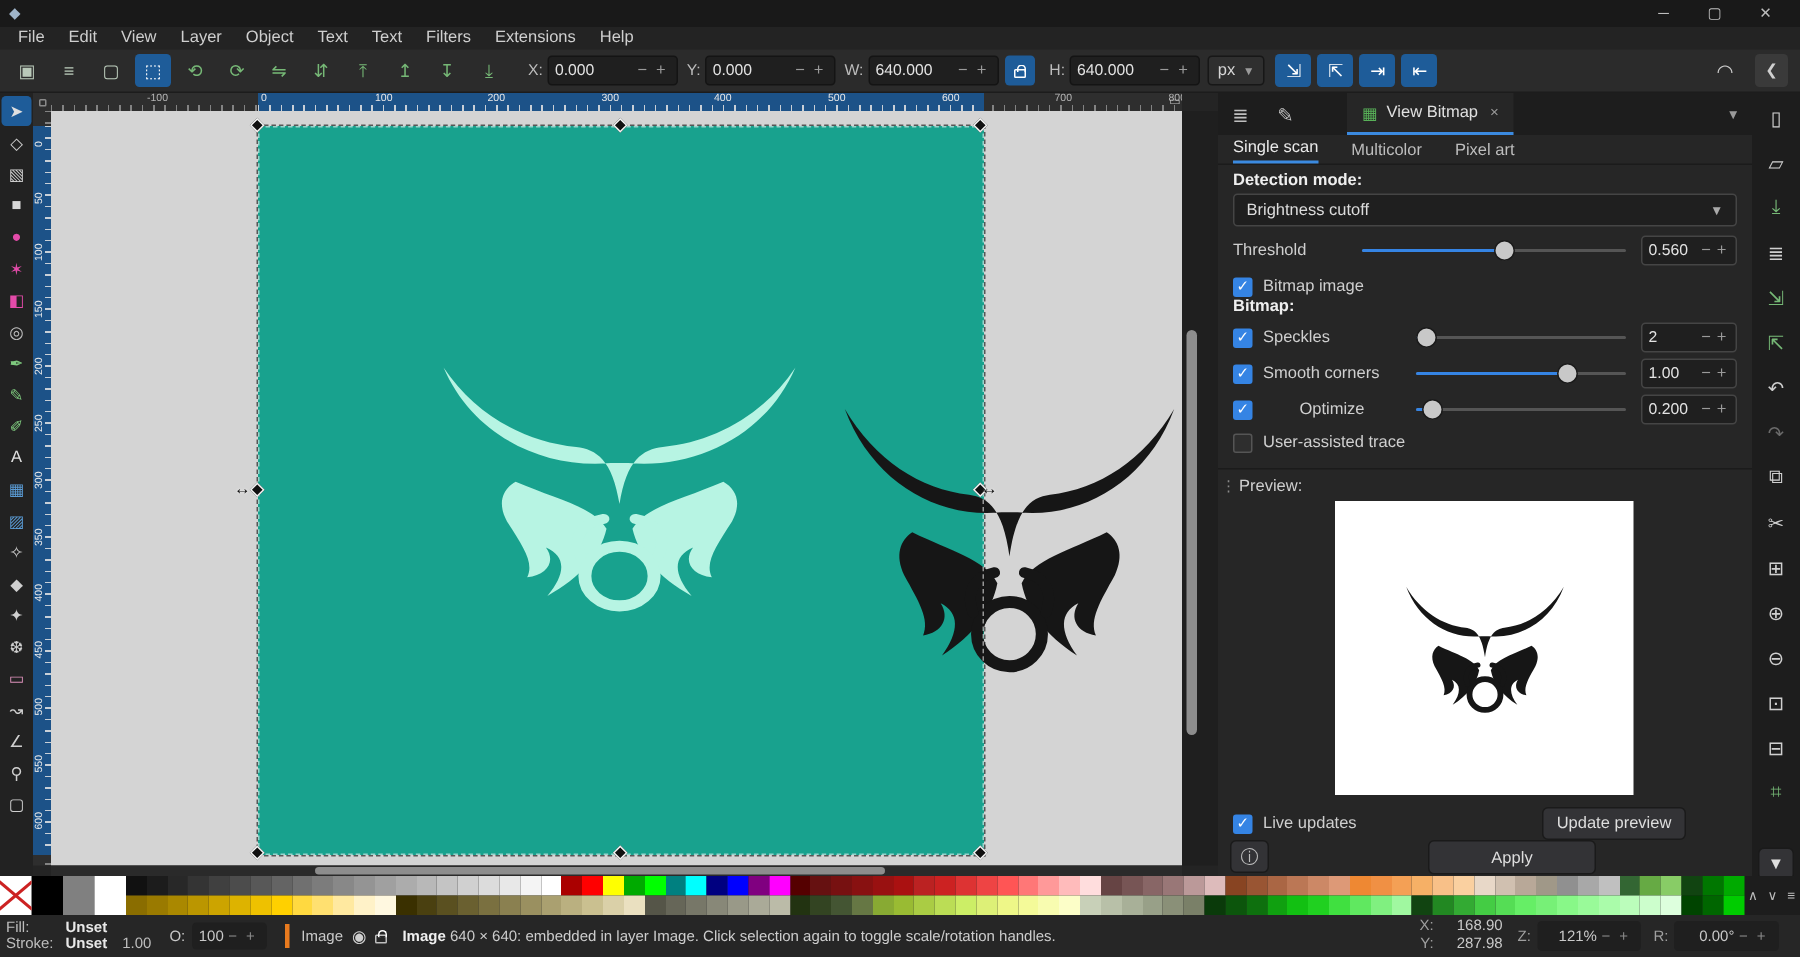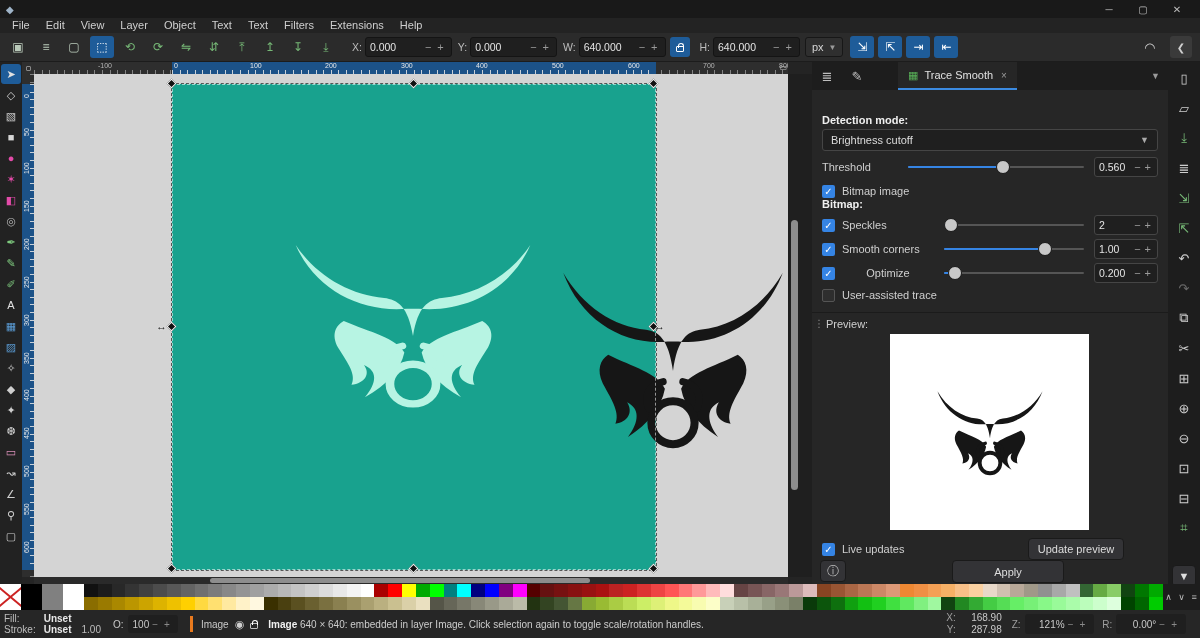--- a/index.html
+++ b/index.html
@@ -341,26 +341,31 @@
   </div>
 
   <div class="panel">
     <div class="tabbar">
       <span id="dockicons" style="display: flex;">
           <div class="dockicon">≣</div>
           <div class="dockicon">✎</div>
         </span>
       <div class="doctab">
         <span class="tabicon" style="color: rgb(88, 176, 88);">▦</span>
-        <span>Trace Smooth</span>
+        <span>View Bitmap</span>
         <span class="closex">×</span>
       </div>
       <span class="tab-chev">▼</span>
     </div>
 
+    <div class="scan-tabs" id="scantabs">
+        <div class="scan-tab active">Single scan</div>
+        <div class="scan-tab">Multicolor</div>
+        <div class="scan-tab">Pixel art</div>
+      </div>
 
     <div class="p-label" style="top:52px">Detection mode:</div>
     <div class="combo" style="top:67px">
       <span>Brightness cutoff</span>
       <span class="chev">▼</span>
     </div>
 
     <div class="prow" style="top:94px">
       <span class="rlabel" style="width:76px">Threshold</span>
       <div class="slider">

